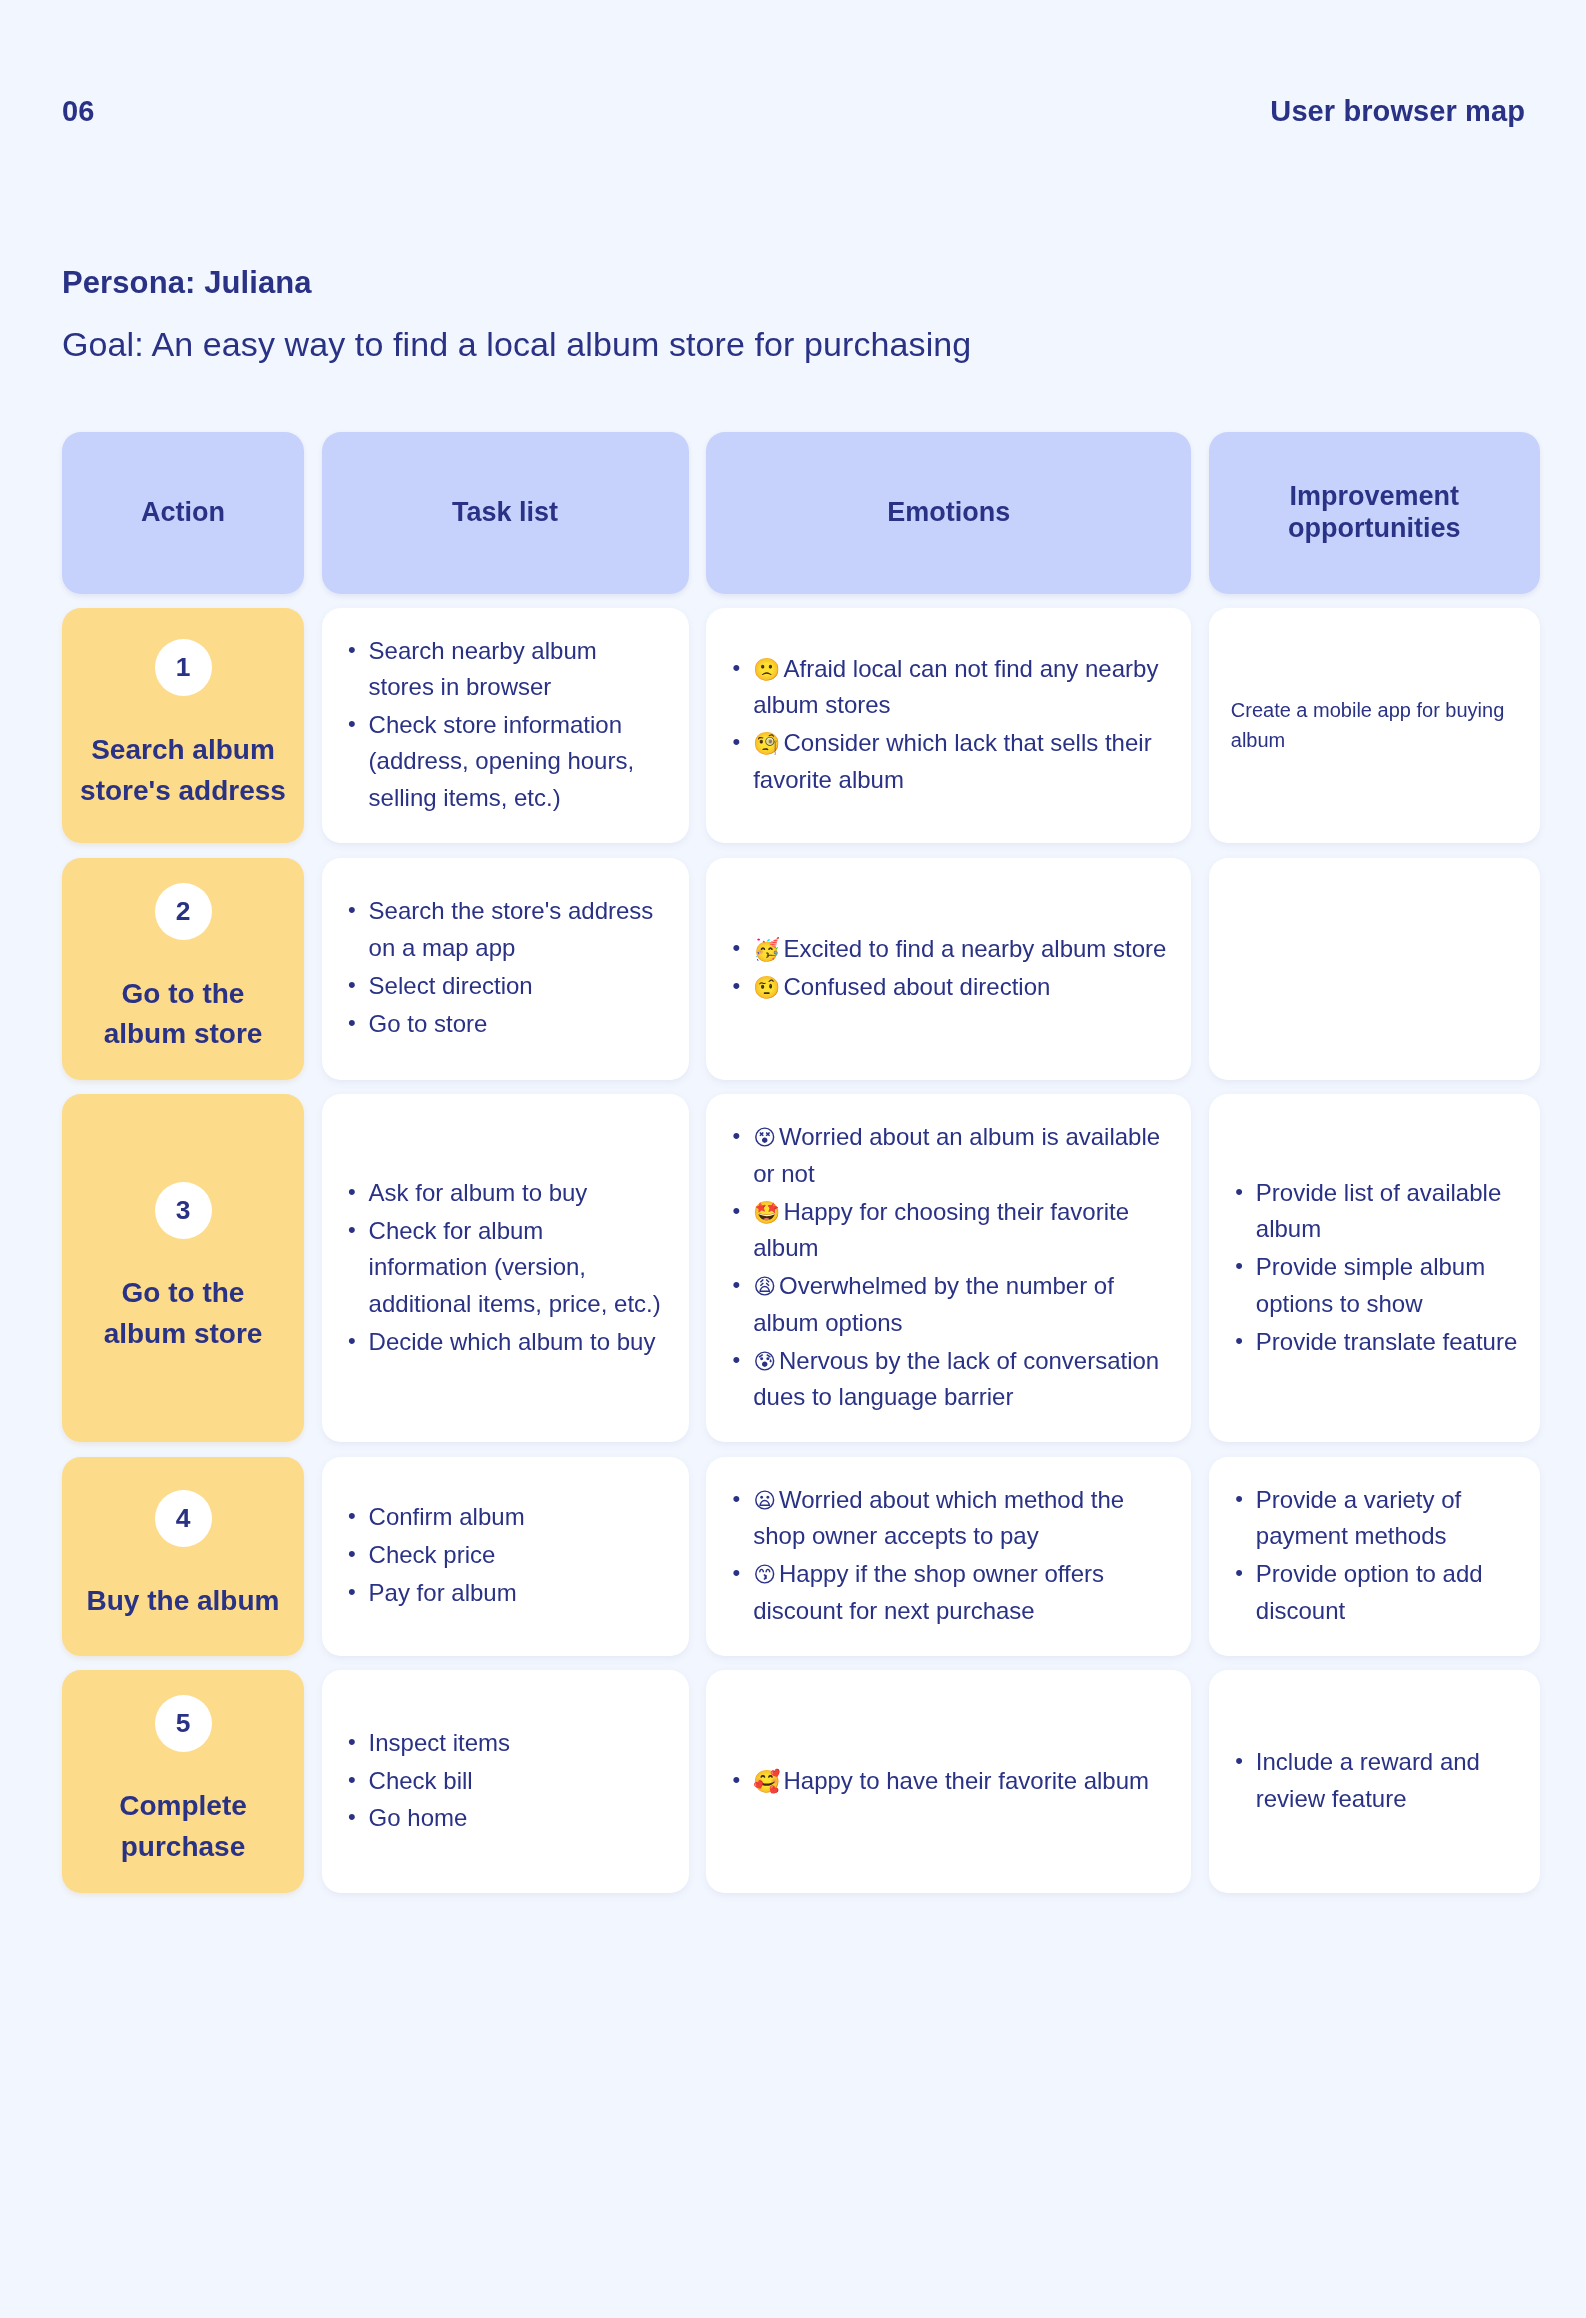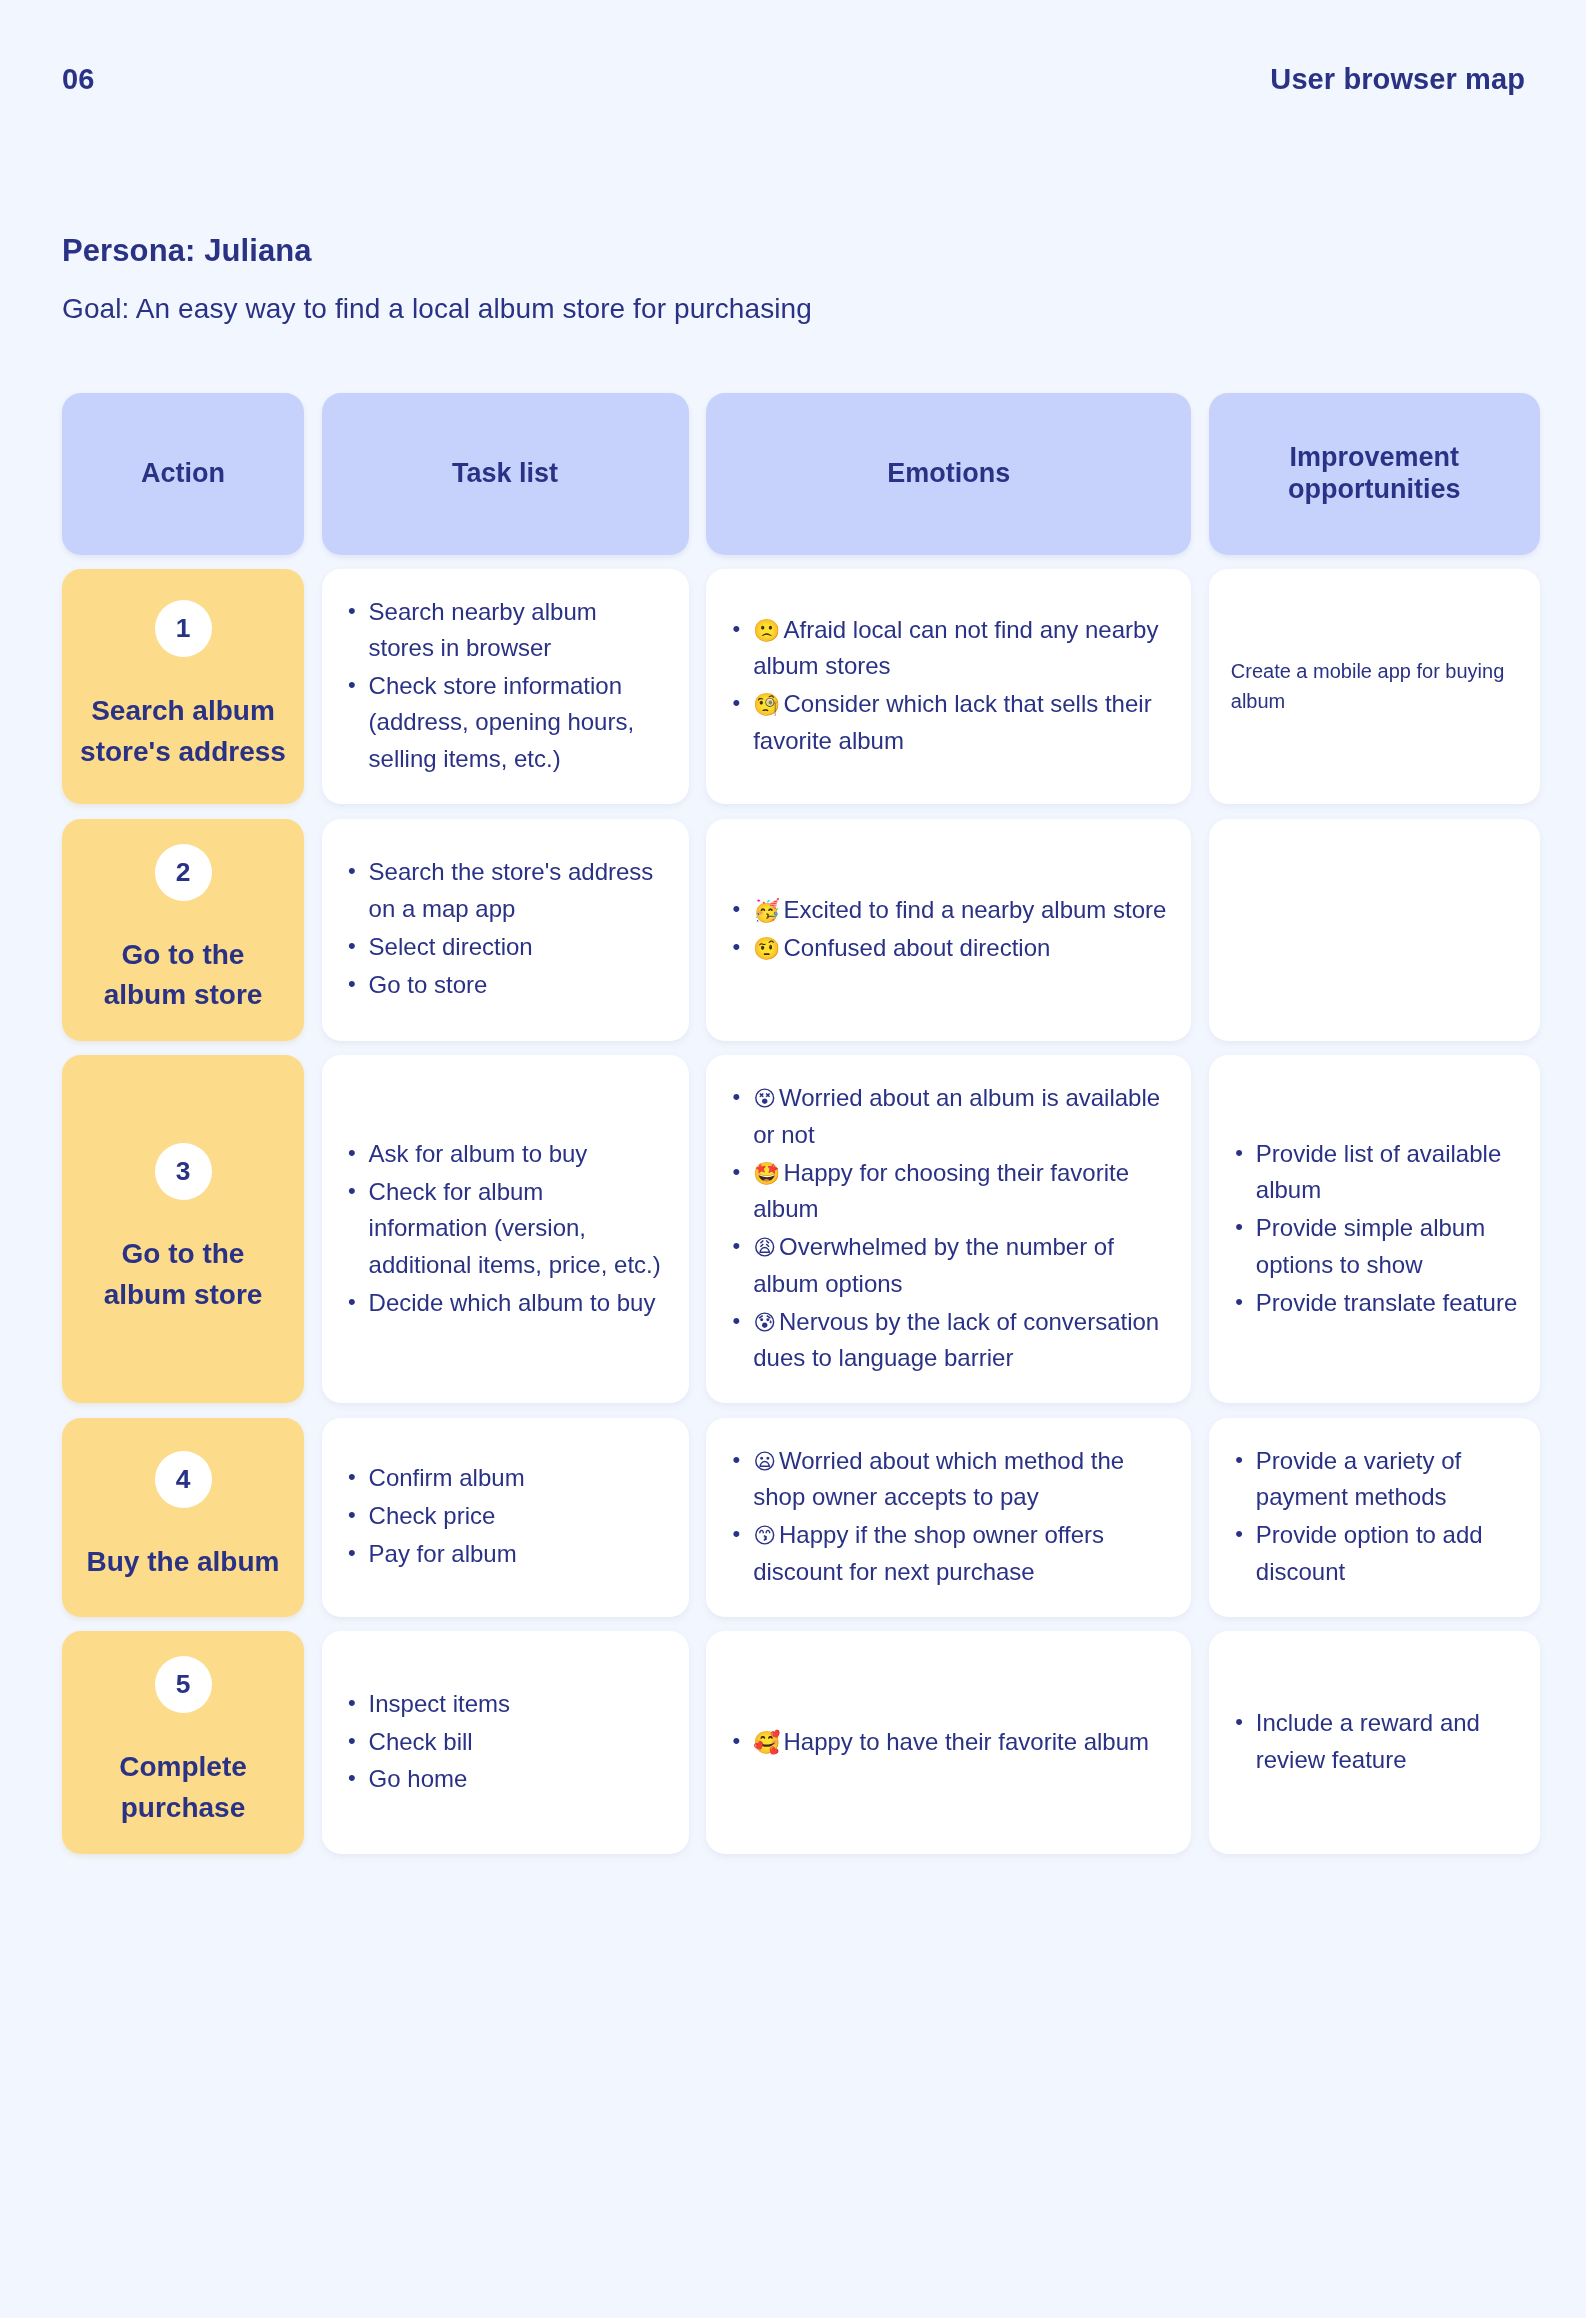--- a/index.html
+++ b/index.html
@@ -10,20 +10,21 @@
     background: #f2f6fe;
     font-family: "Liberation Sans", sans-serif;
     color: #2a3285;
   }
 
   .page {
     width: 1587px;
     height: 1957px;
     padding: 0 62px;
     position: relative;
+    margin-top: 32px;
   }
 
   
   .topbar {
     display: flex;
     justify-content: space-between;
     align-items: baseline;
     padding-top: 63px;
   }
   .topbar-num, .topbar-title {
@@ -34,21 +35,21 @@
 
   
   .persona-block { margin-top: 137px; }
   .persona-name {
     font-size: 31px;
     font-weight: 700;
     letter-spacing: 0.1px;
   }
   .persona-goal {
     margin-top: 23.5px;
-    font-size: 28px;
+    font-size: 34px;
     font-weight: 400;
     letter-spacing: 0.1px;
   }
 
   
   .journey {
     margin-top: 68px;
     display: flex;
     flex-direction: column;
     gap: 14px;

